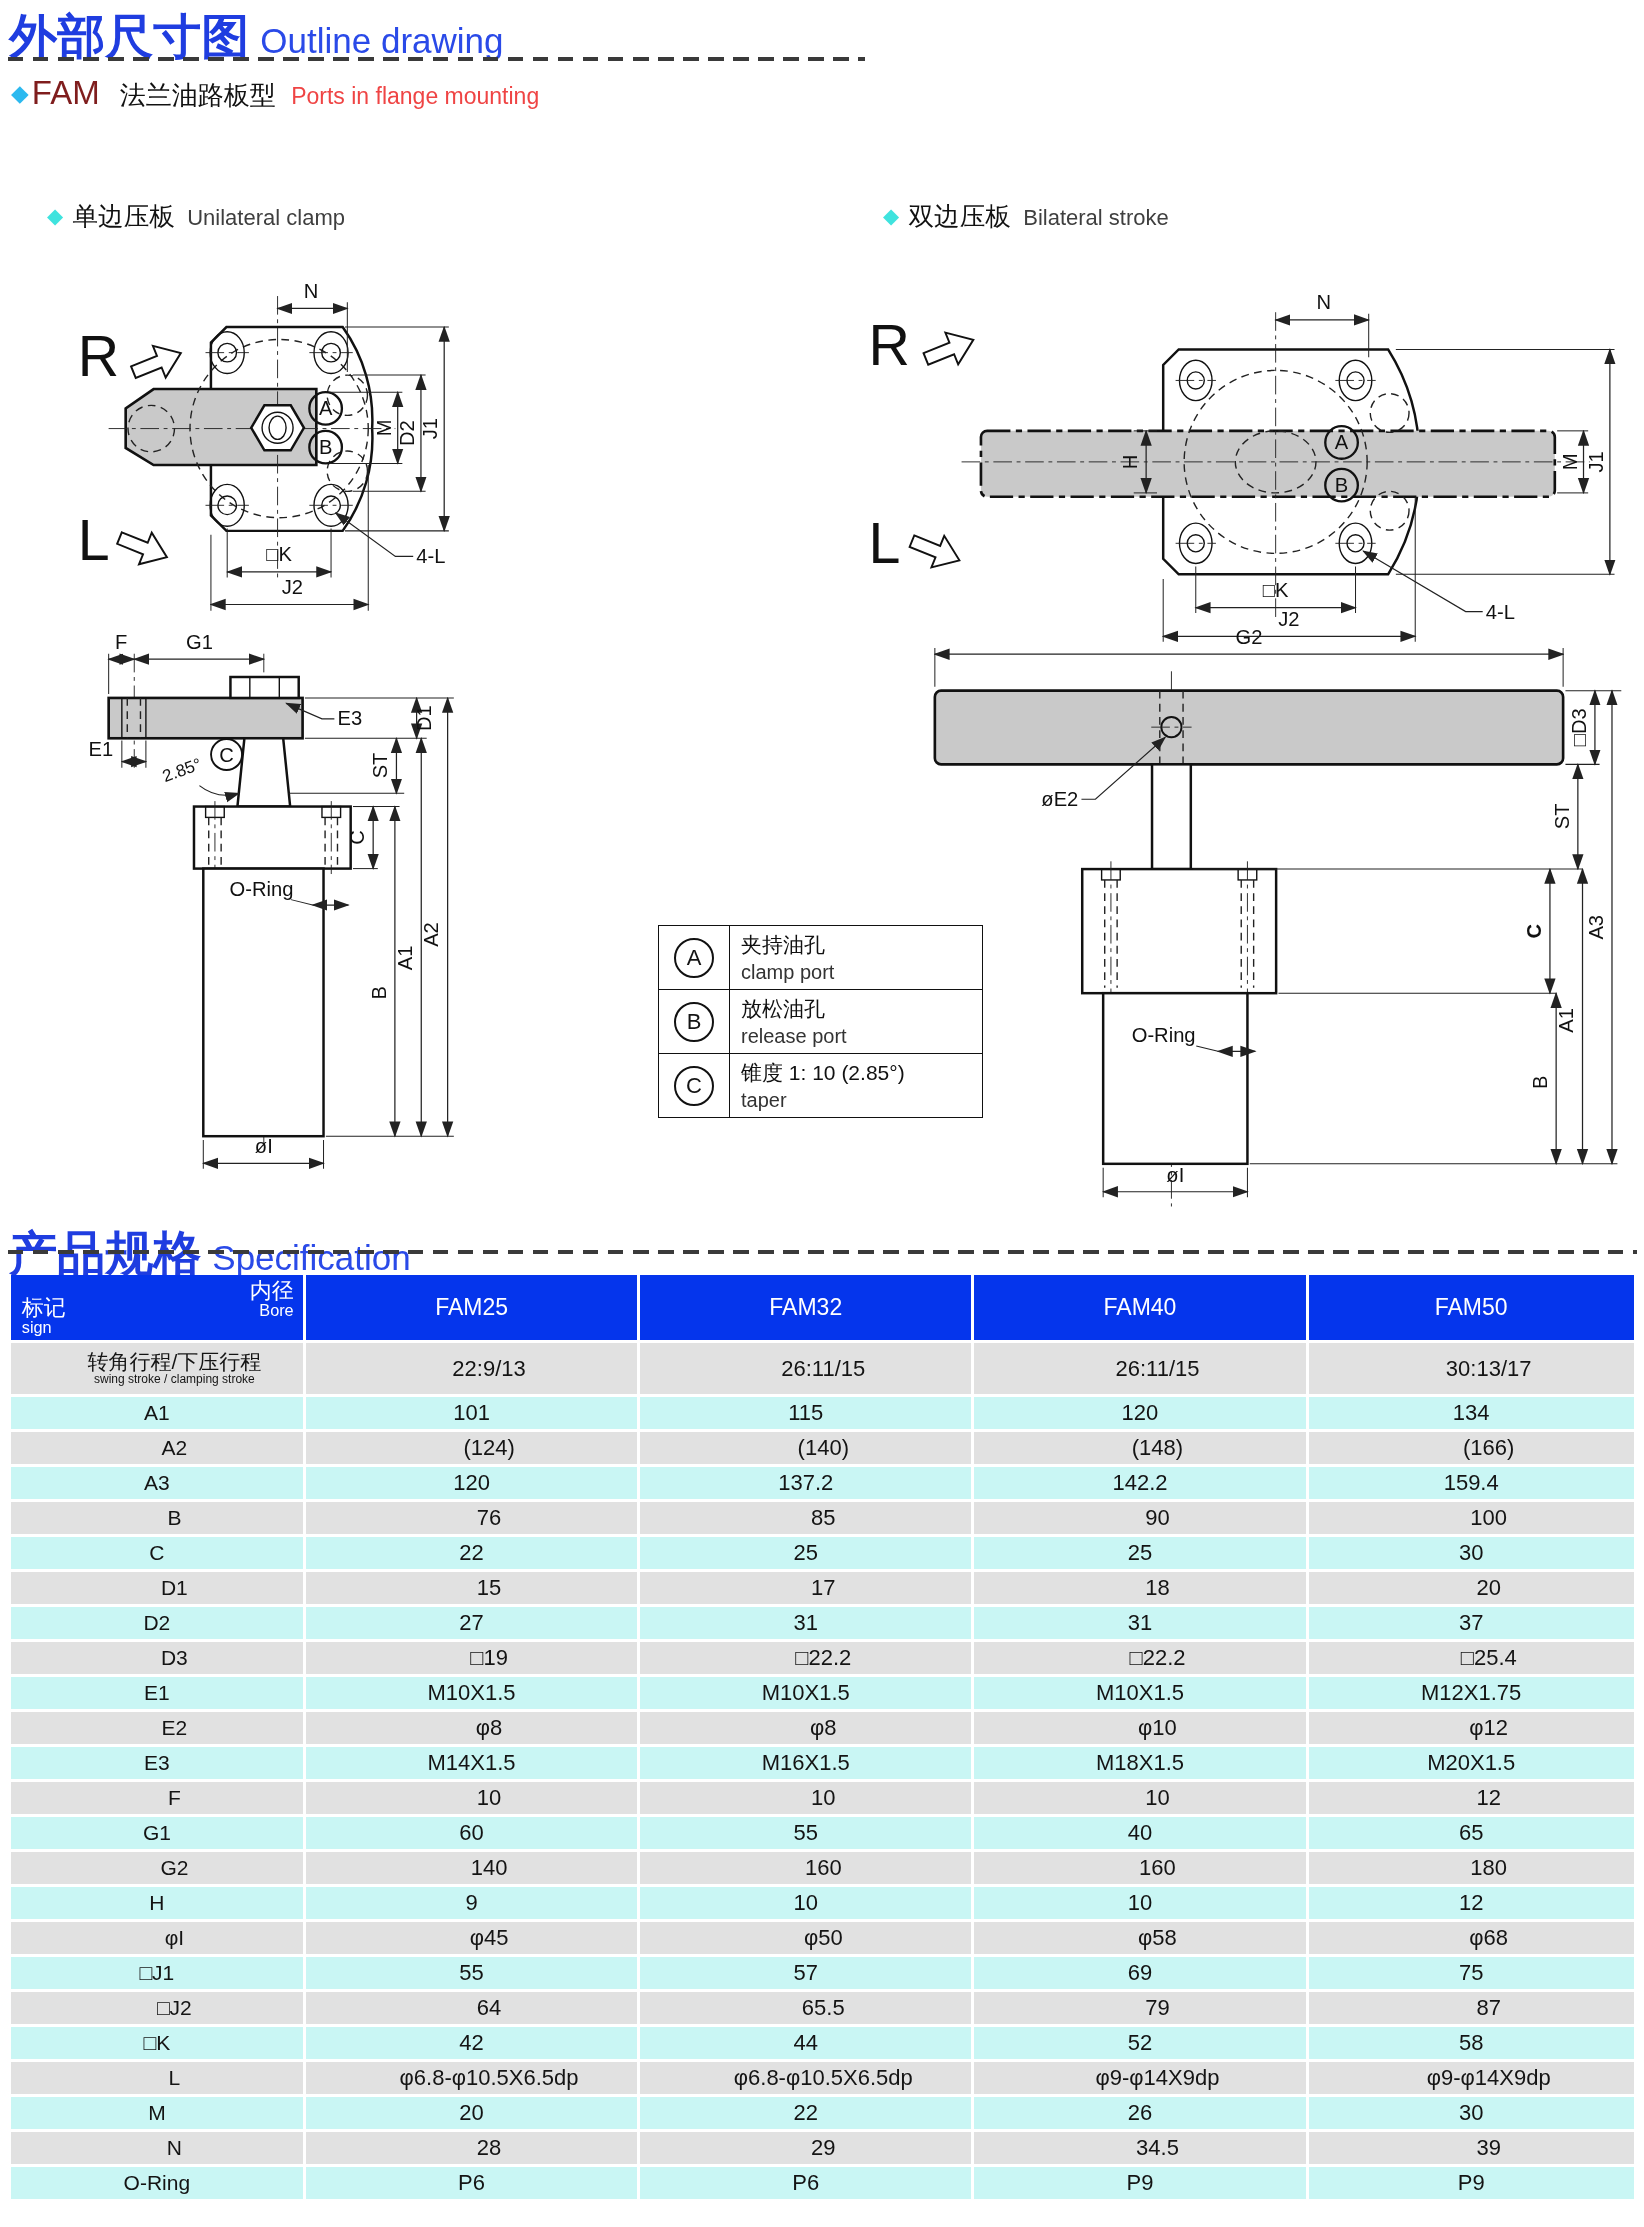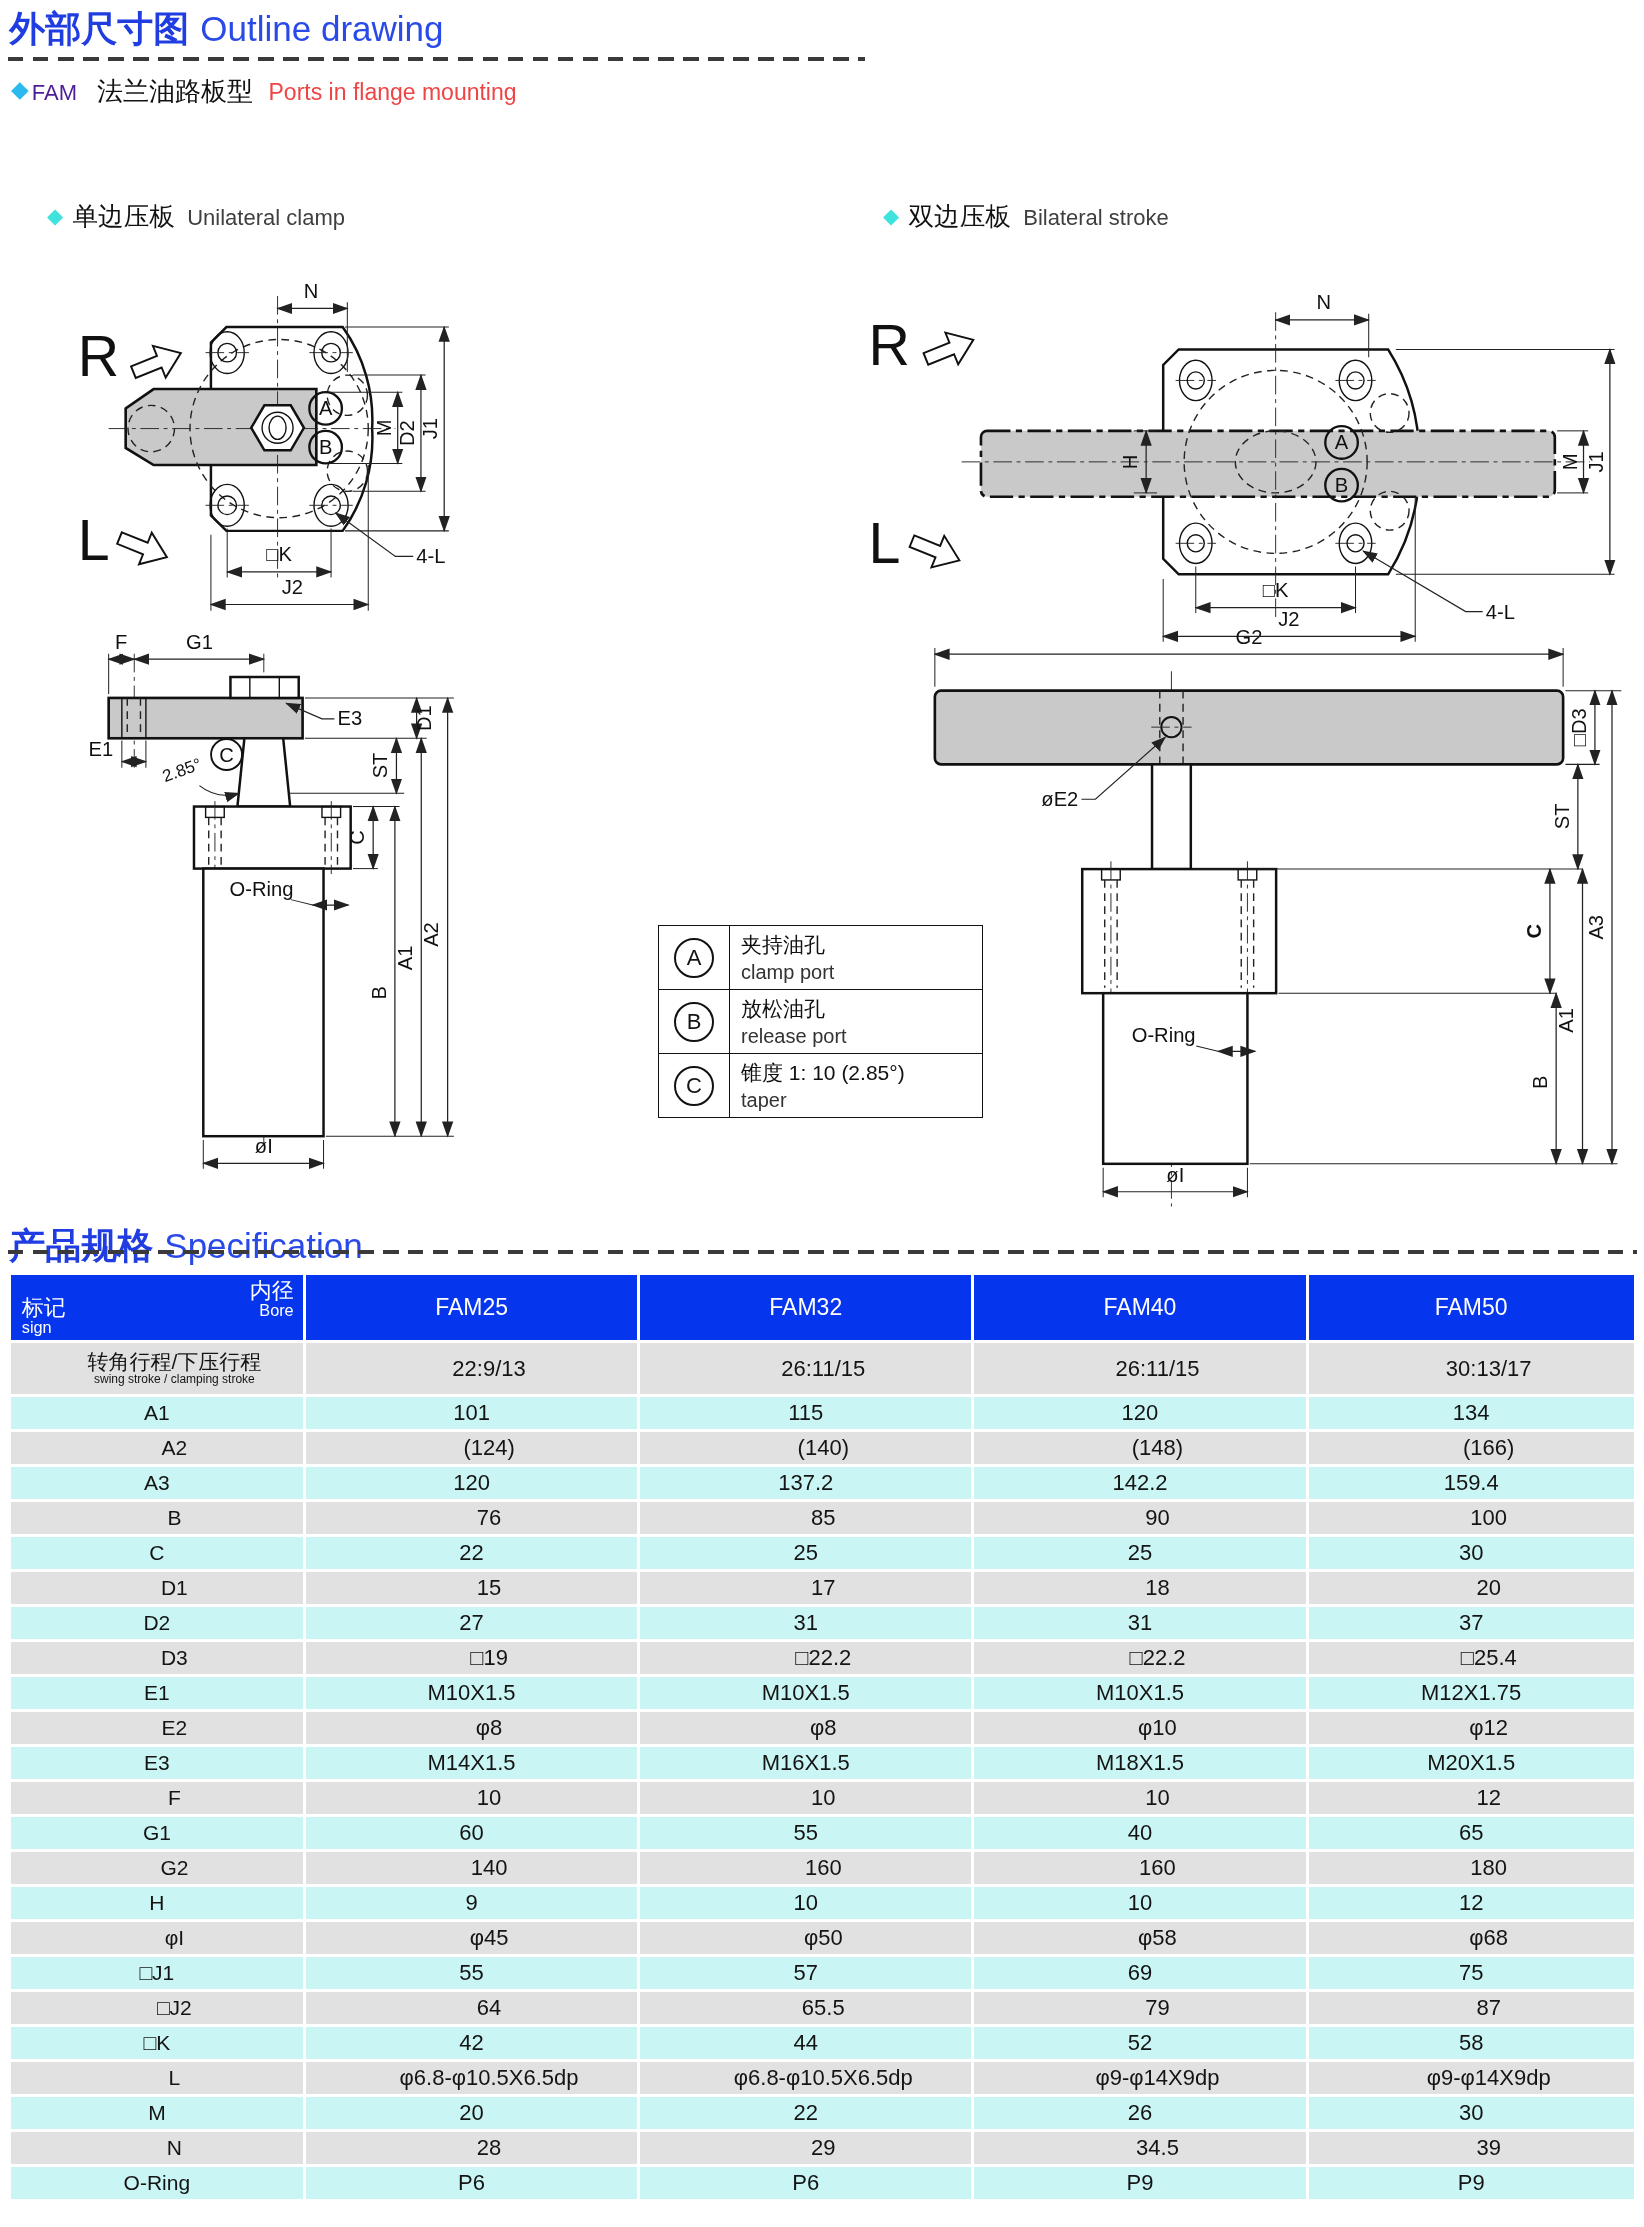--- a/index.html
+++ b/index.html
@@ -6,28 +6,28 @@
     --accent-blue:#1f3de0; --accent-blue2:#2a4ae8; --table-header:#0535ec;
     --row-cyan:#c9f6f4; --row-gray:#e1e1e1; --diamond-fam:#2cb9ef; --diamond-section:#3fe3de;
     --ink:#141414; --arm-gray:#c9c9c9;
   }
   html,body{margin:0;padding:0;background:#fff;}
   body{font-family:"Liberation Sans","DejaVu Sans",sans-serif;color:var(--ink);}
   .page{position:relative;width:1644px;height:2227px;background:#fff;overflow:hidden;}
 
   
   .h1{position:absolute;left:9.3px;top:4.7px;white-space:nowrap;}
-  .h1 .zh{font-size:36px;font-weight:bold;color:var(--accent-blue);}
+  .h1 .zh{font-size:48px;font-weight:bold;color:var(--accent-blue);}
   .h1 .en{font-size:35px;font-weight:normal;color:var(--accent-blue2);margin-left:11px;}
   .dashline{position:absolute;height:3.9px;background:repeating-linear-gradient(90deg,#3a3a3a 0 15.5px,transparent 15.5px 25px);}
   #dash1{left:7.8px;top:57px;width:857px;}
   #dash2{left:7.8px;top:1250px;width:1629px;}
   .fam-line{position:absolute;left:11px;top:74px;white-space:nowrap;}
   .fam-line .dia{font-size:23px;color:var(--diamond-fam);vertical-align:3.1px;}
-  .fam-line .code{font-size:22px;color:#4c1d95;margin-left:3.1px;}
+  .fam-line .code{font-size:33px;color:#7f1d1d;margin-left:3.1px;}
   .fam-line .zh{font-size:26px;color:#111;margin-left:20px;}
   .fam-line .en{font-size:23px;color:#ef4444;margin-left:15.5px;}
   .sec-label{position:absolute;top:199px;white-space:nowrap;}
   #sec-left{left:47px;} #sec-right{left:883px;}
   .sec-label .dia{font-size:21px;color:var(--diamond-section);vertical-align:2.3px;}
   .sec-label .zh{font-size:25.6px;color:#111;margin-left:9.3px;}
   .sec-label .en{font-size:22px;color:#3f3f3f;margin-left:12.4px;}
 
   
   svg text{font-family:"Liberation Sans","DejaVu Sans",sans-serif;fill:#111;}

